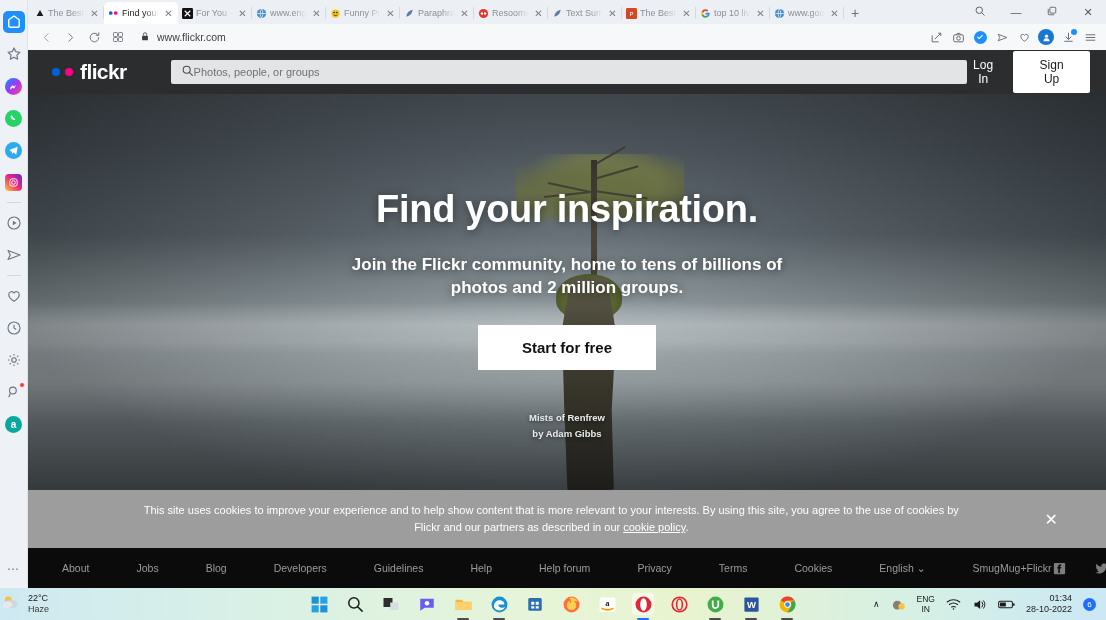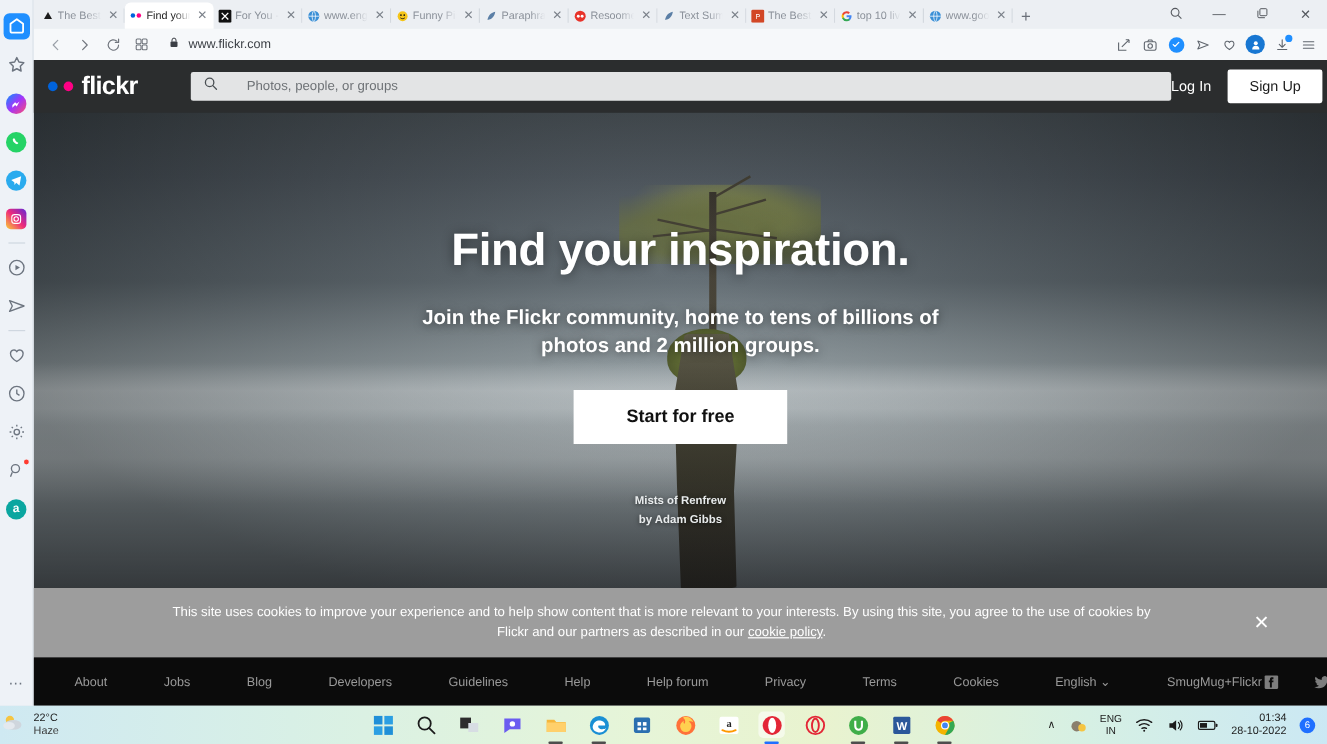--- a/index.html
+++ b/index.html
@@ -136,29 +136,29 @@
   }
   #cta {
     margin-top: 26px; display:inline-block; background:#fff; color:#111;
     font-size: 15px; font-weight: 700; padding: 14px 44px; border:none; cursor:pointer;
   }
   .credit { margin-top: 40px; font-size: 9.5px; font-weight: 700; color:#e8ebec; line-height:16px; text-shadow:0 1px 4px rgba(0,0,0,.6); }
 
   
   #fheader {
     position:absolute; left:0; top:0; width:1078px; height:44px; z-index:6;
-    background:#2b2d2e; display:flex; align-items:center; padding: 0 4px;
+    background:#2b2d2e; display:flex; align-items:center; padding: 0 16px;
   }
   #flogo { display:flex; align-items:center; gap:5px; margin-left:8px; }
   .dotb { width:8px;height:8px;border-radius:50%;background:#0063dc; }
   .dotp { width:8px;height:8px;border-radius:50%;background:#ff0084; }
   #flogo .wm { font-size:21px; font-weight:700; color:#fff; letter-spacing:-0.6px; margin-left:2px; }
   #searchbox {
     width: 817px; height: 24px; background:#e3e4e5; border-radius:2px;
-    display:flex; align-items:center; gap:24px; padding:0 10px; margin-left:44px;
+    display:flex; align-items:center; gap:0; padding:0 10px; margin-left:44px;
   }
   #searchbox input {
     border:none; background:transparent; outline:none; flex:1;
     font-size:11px; color:#3a3a3a; font-family:"Liberation Sans",sans-serif;
   }
   #searchbox input::placeholder { color:#6e7276; }
   .hdr-right { margin-left:auto; display:flex; align-items:center; gap:14px; }
   #login { font-size:12px; color:#fff; background:none;border:none;cursor:pointer; font-family:Liberation Sans, sans-serif; }
   #signup { font-size:12px; color:#1b1b1b; background:#fff; border:none; padding:7px 18px; border-radius:2px; cursor:pointer; font-weight:400; font-family:"Liberation Sans",sans-serif;}
 

